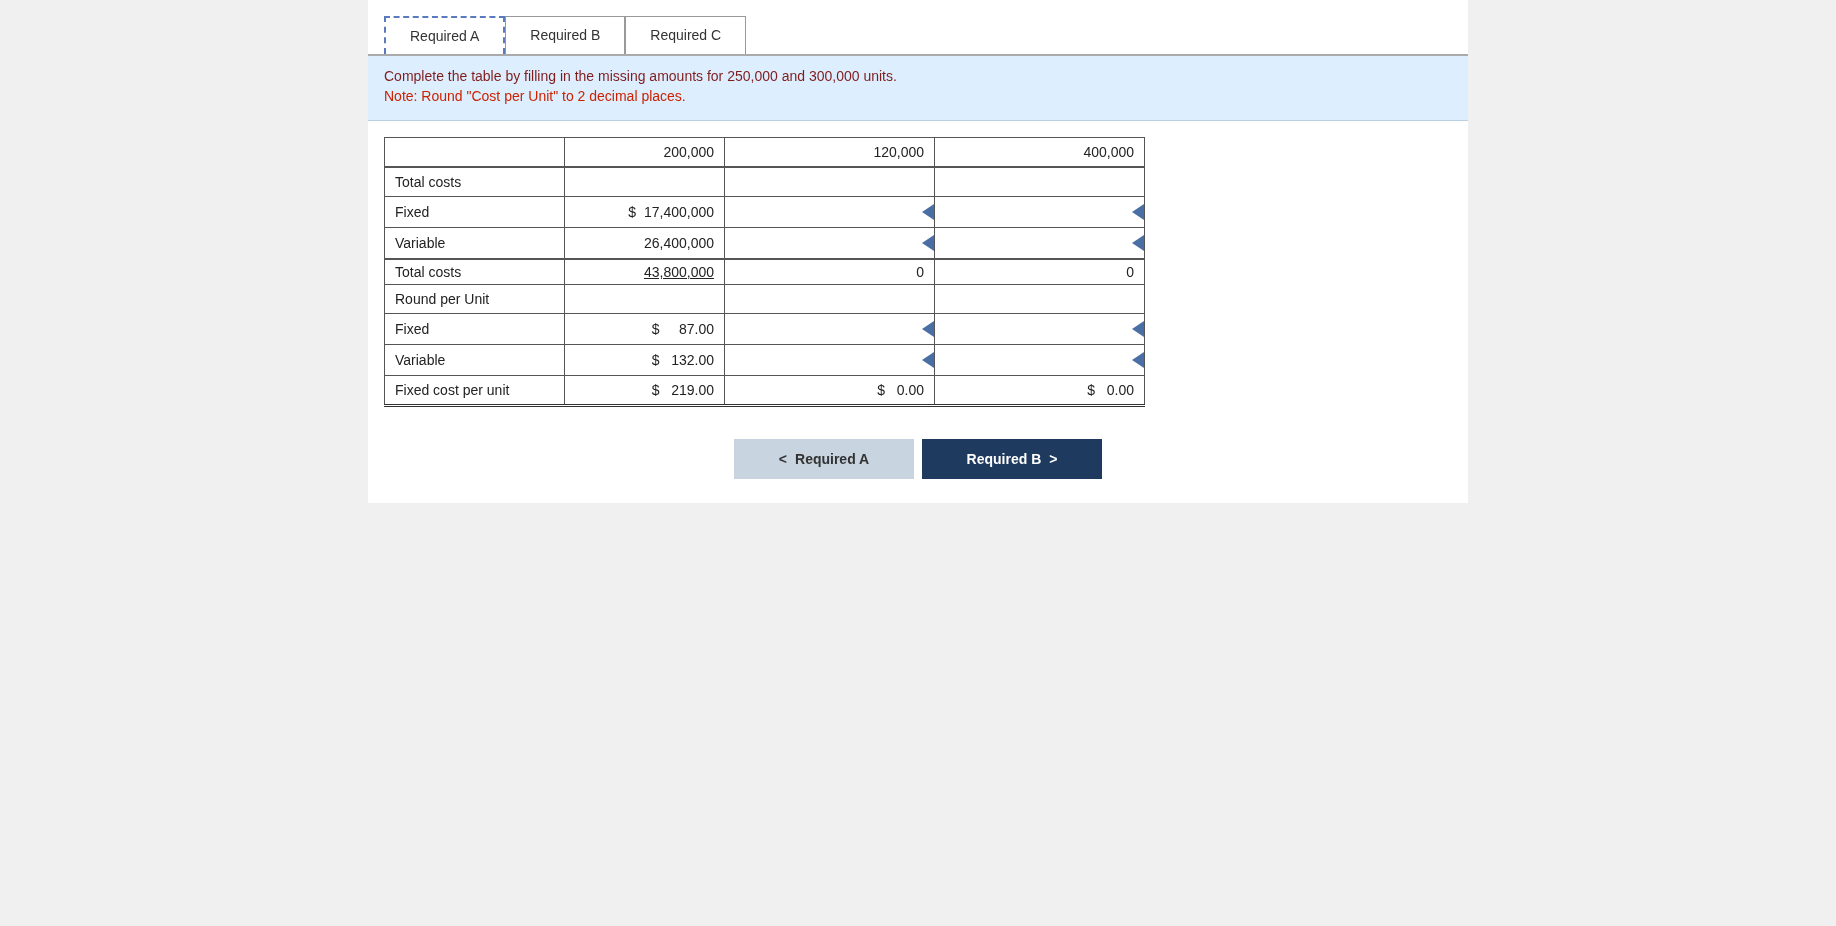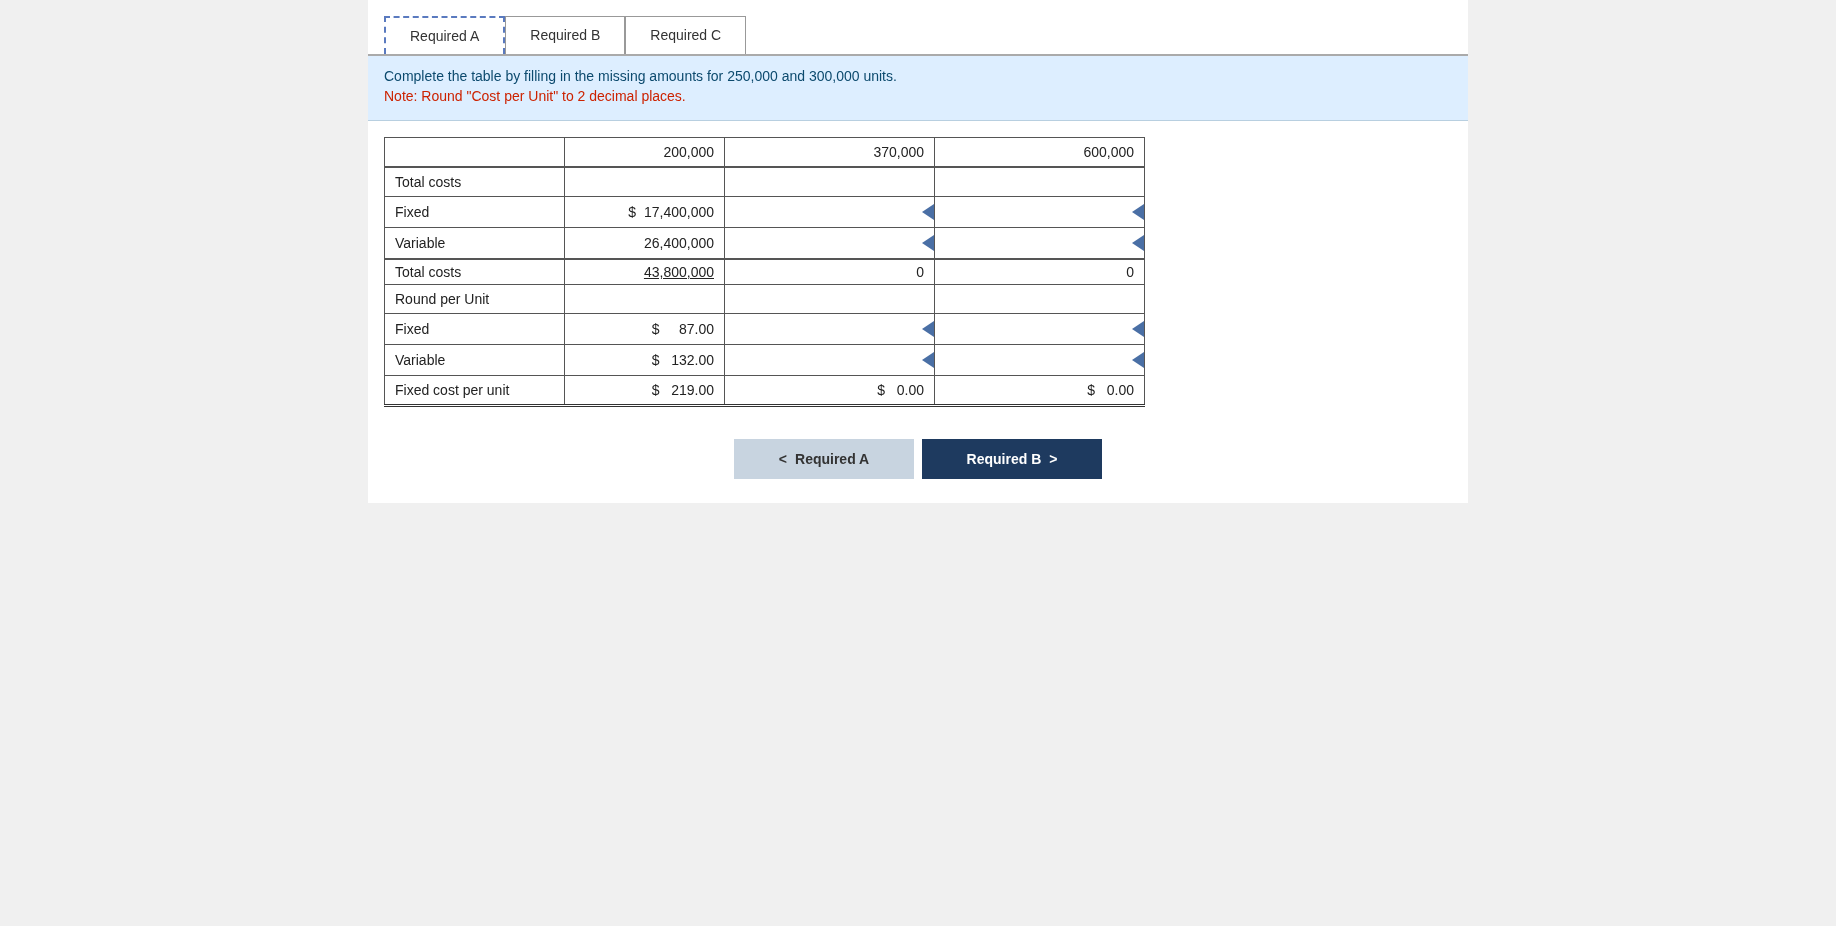--- a/index.html
+++ b/index.html
@@ -46,21 +46,21 @@
       font-weight: normal;
       z-index: 2;
     }
     .instruction-box {
       background: #ddeeff;
       padding: 12px 16px;
       border-bottom: 1px solid #b8cfe0;
     }
     .instruction-box p {
       font-size: 14px;
-      color: #0c4a6e;
+      color: #7f1d1d;
       margin-bottom: 4px;
     }
     .instruction-box p.note {
       color: #cc2200;
       font-size: 14px;
     }
     .table-area {
       padding: 16px 16px;
     }
     table {
@@ -203,22 +203,22 @@
     <p class="note">Note: Round "Cost per Unit" to 2 decimal places.</p>
   </div>
 
   <div class="table-area">
     <table>
 
       <tbody>
           <tr class="header-row">
         <td class="col-label"></td>
         <td class="col-200">200,000</td>
-        <td class="col-250">370,000</td>
-        <td class="col-300">600,000</td>
+        <td class="col-250">120,000</td>
+        <td class="col-300">400,000</td>
       </tr>
 
       <tr>
         <td class="col-label">Total costs</td>
         <td class="col-200"></td>
         <td class="col-250"></td>
         <td class="col-300"></td>
       </tr>
 
       <tr>

